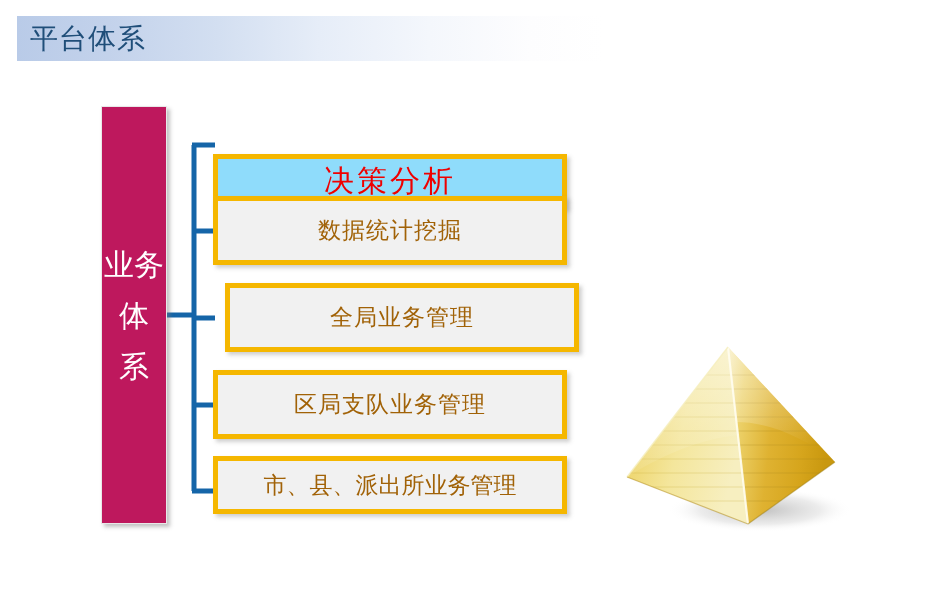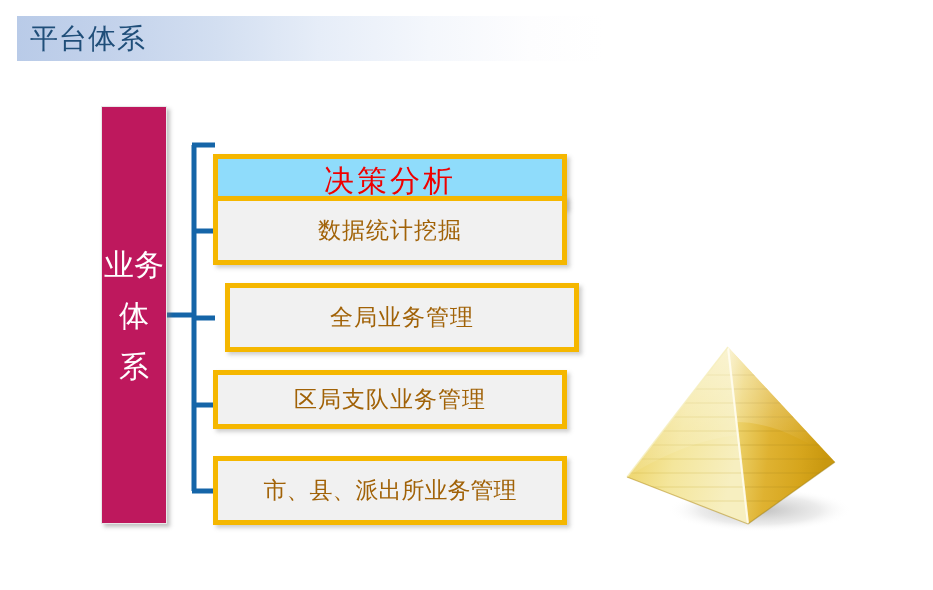--- a/index.html
+++ b/index.html
@@ -105,22 +105,22 @@
   .node-box.highlight .node-label {
     color: #ef0000;
     font-weight: normal;
     font-size: 30px;
     letter-spacing: 3px;
   }
 
   #box-0 { top: 110px;  height: 55px; margin-top: 44px; }
   #box-1 { top: 196px;  height: 69px; }
   #box-2 { top: 283px;  height: 69px; margin-left: 12px; }
-  #box-3 { top: 370px;  height: 59px; }
-  #box-4 { top: 456px;  height: 69px; }
+  #box-3 { top: 370px;  height: 69px; }
+  #box-4 { top: 456px;  height: 58px; }
 
   #box-4 .node-label { letter-spacing: 0px; }
 
   
   #pyramid {
     position: absolute;
     left: 600px;
     top: 330px;
     width: 260px;
     height: 215px;

